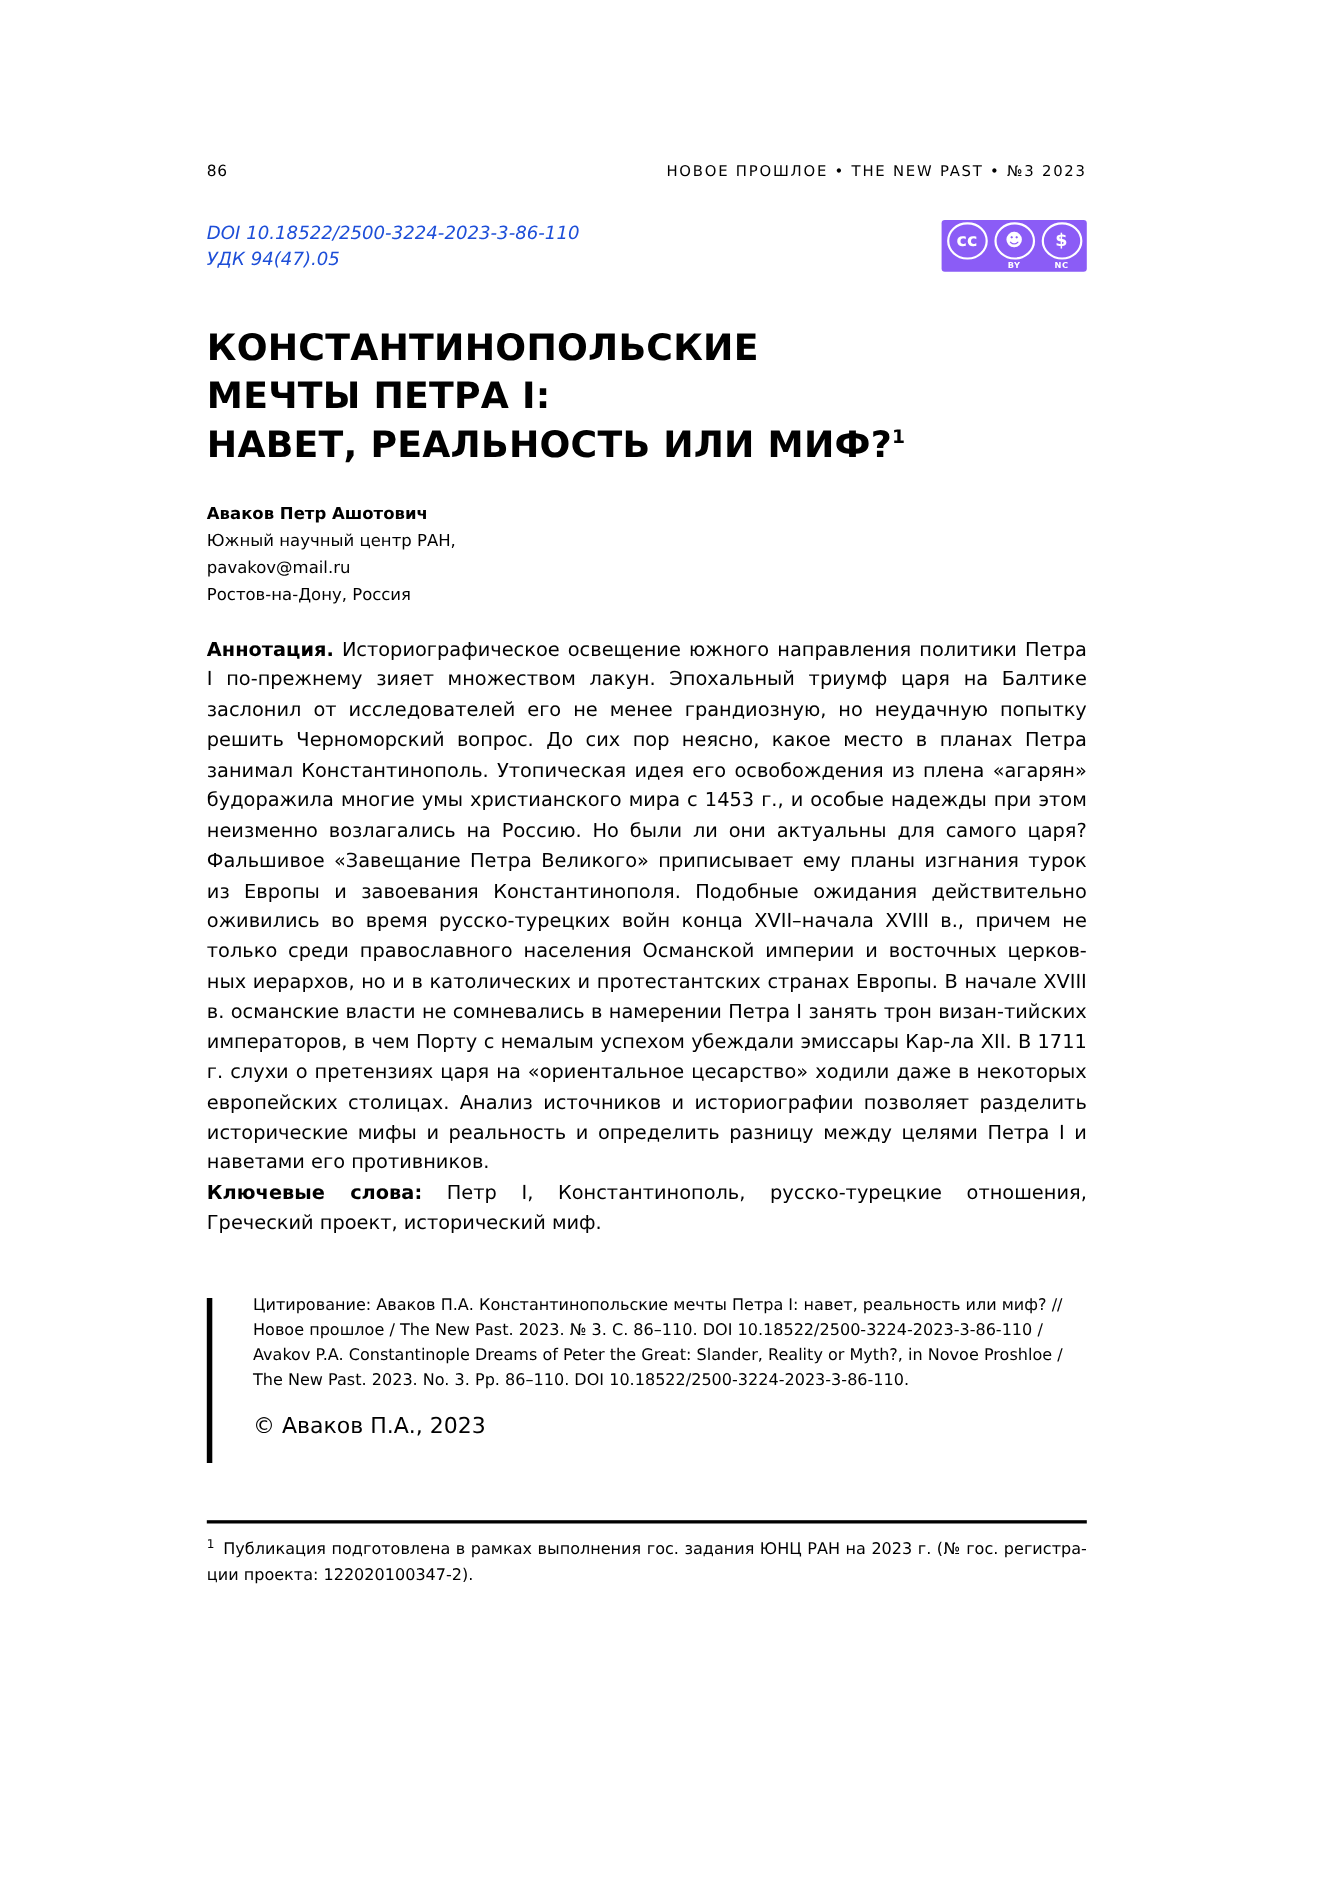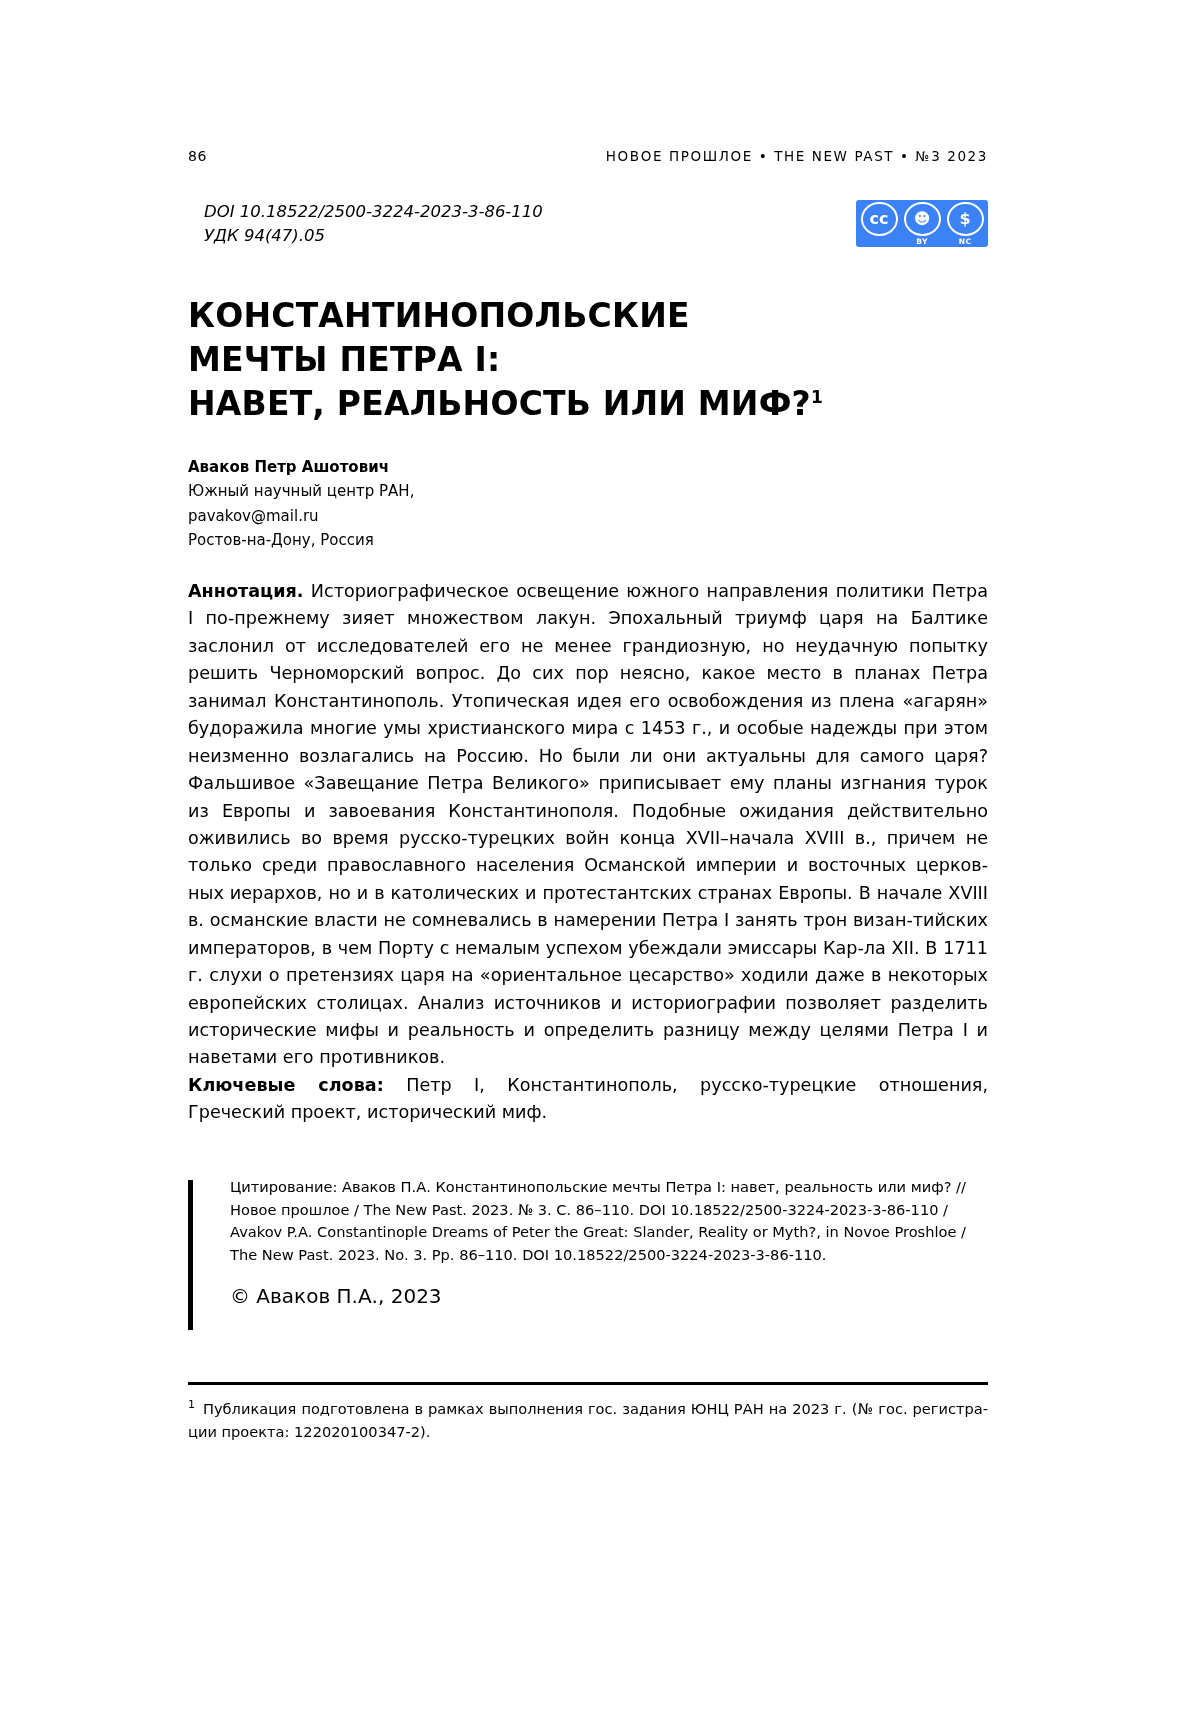--- a/index.html
+++ b/index.html
@@ -55,32 +55,31 @@
   }
 
   
   .ids {
     position: absolute;
     top: 200px;
     left: 0;
     font-style: italic;
     font-size: 16.5px;
     line-height: 1.45;
-    color: #000000;
-    margin-left: 16px;
+    color: #1d4ed8;
   }
 
   
   .cc-badge {
     position: absolute;
     top: 200px;
     left: 668px;
     width: 132px;
     height: 47px;
-    background: #3b82f6;
+    background: #8b5cf6;
     border-radius: 3px;
     display: flex;
     align-items: center;
     justify-content: center;
     gap: 5px;
   }
   .cc-wrap {
     position: relative;
     width: 38px;
     height: 44px;

